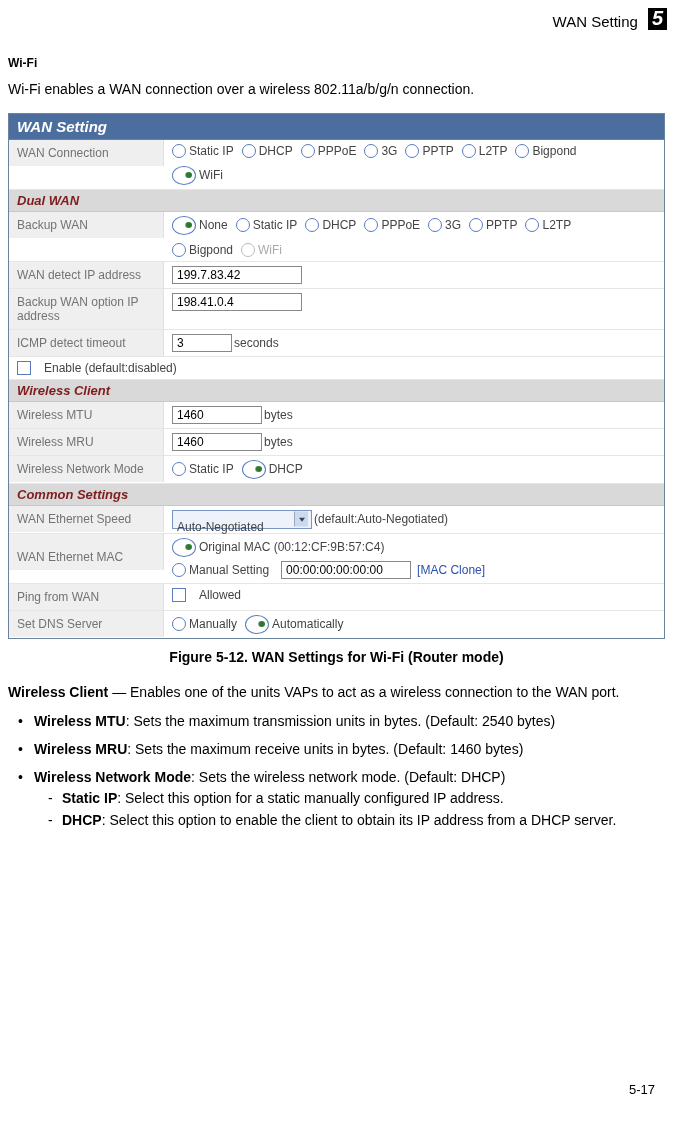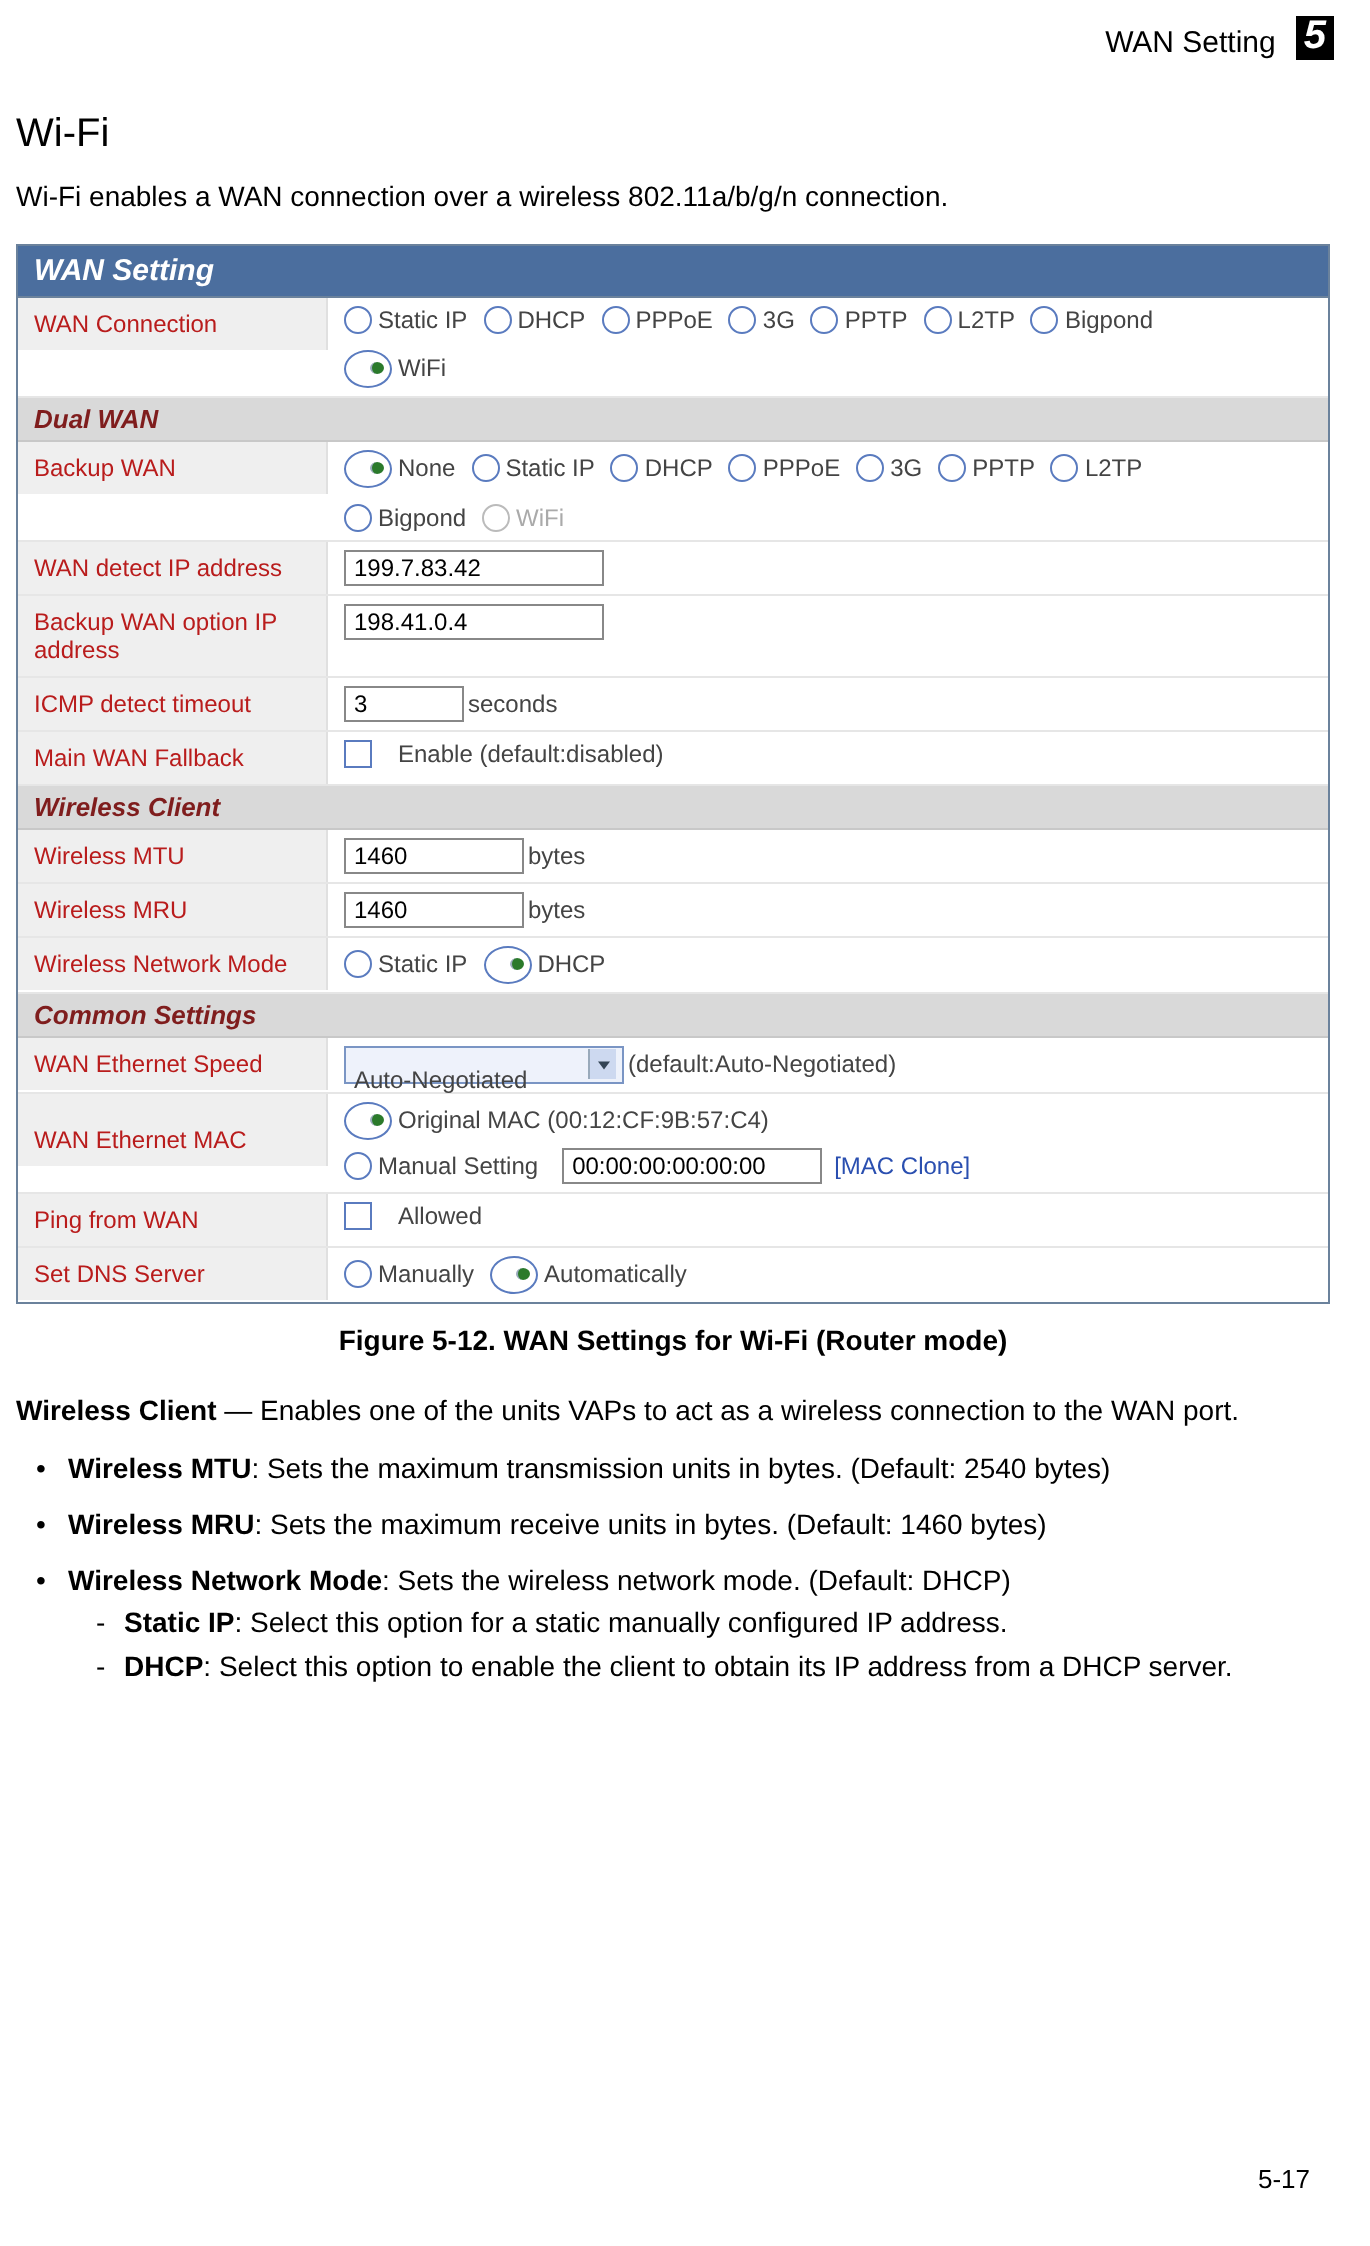--- a/index.html
+++ b/index.html
@@ -31,22 +31,22 @@
     font-size: 20px;
     padding: 0 4px 2px 4px;
     font-style: italic;
     line-height: 1;
     margin-bottom:4px;
   }
   .content {
     padding: 0 20px 0 8px;
   }
   h3.section {
-    font-size: 20px;
-    font-weight: normal;
+    font-size: 12px;
+    font-weight: bold;
     margin: 18px 0 10px 0;
   }
   p.lead {
     font-size: 14px;
     margin: 0 0 14px 0;
     line-height: 1.35;
   }
   .panel {
     border: 1px solid #6b829c;
     font-size: 13px;
@@ -73,21 +73,21 @@
   .row {
     display: flex;
     align-items: flex-start;
     border-bottom: 1px solid #e6e6e6;
   }
   .row:nth-of-type(even) .cell-label,
   .row:nth-of-type(even) .cell-val { }
   .cell-label {
     width: 155px;
     background: #efefef;
-    color: #b91c1c;
+    color: #737373;
     padding: 6px 8px;
     font-size: 12px;
     box-sizing: border-box;
     border-right: 1px solid #e0e0e0;
   }
   .cell-val {
     flex: 1;
     padding: 4px 8px;
     display: flex;
     flex-wrap: wrap;
@@ -314,21 +314,20 @@
 
     <div class="row">
       <div class="cell-label">ICMP detect timeout</div>
       <div class="cell-val">
         <input class="txt" style="width: 60px;" value="3">
         <span>seconds</span>
       </div>
     </div>
 
     <div class="row">
-      <div class="cell-label">Main WAN Fallback</div>
       <div class="cell-val">
         <span class="check">
             <span class="box"></span>
             <span>Enable (default:disabled)</span>
           </span>
       </div>
     </div>
 
     <div class="panel-subheader">Wireless Client</div>
 

